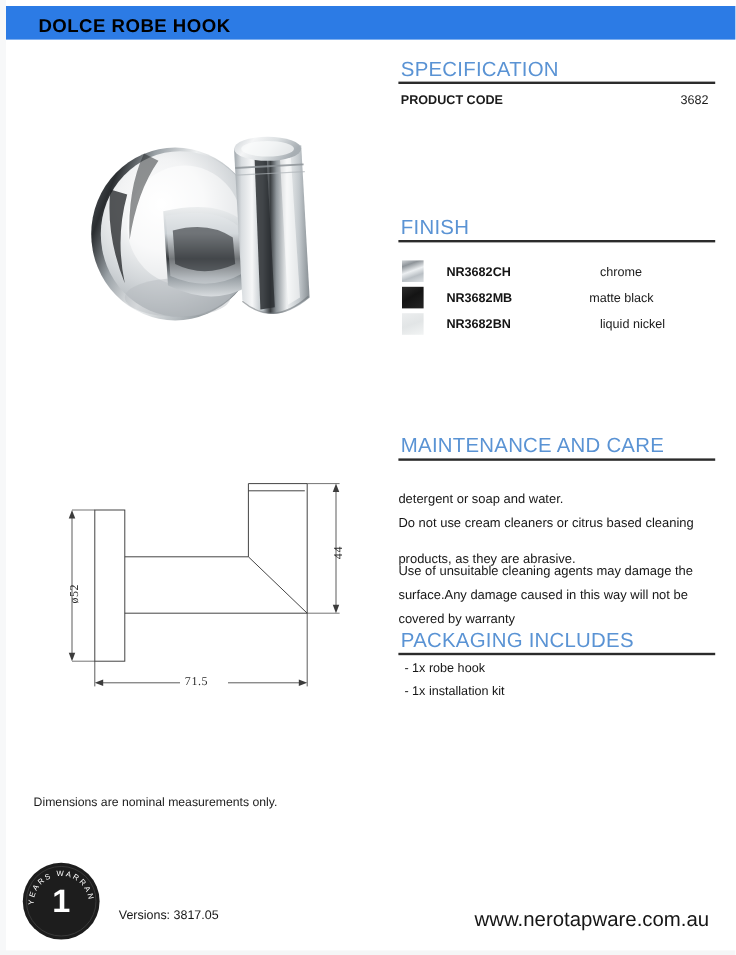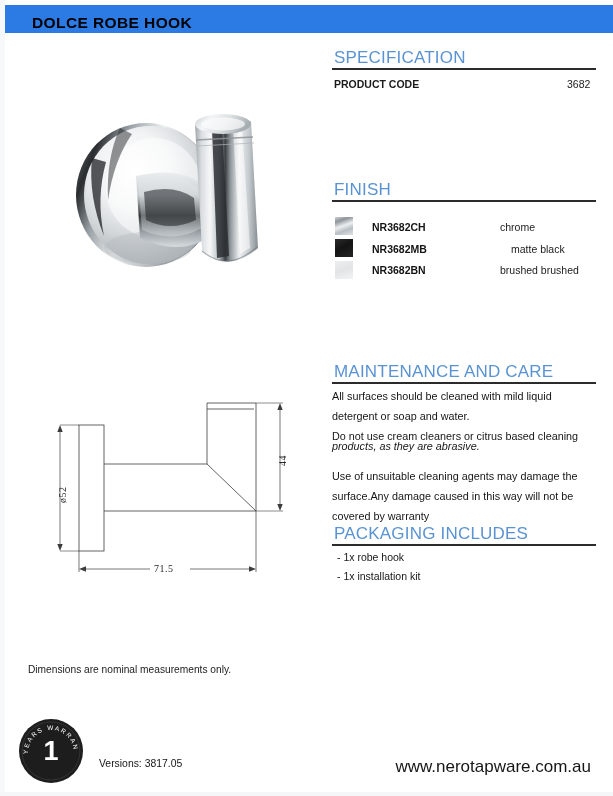--- a/index.html
+++ b/index.html
@@ -275,33 +275,32 @@
 
   <div class="sec-head" style="left:334px; top:180px;">FINISH</div>
   <div class="rule" style="left:332px; top:200px; width:264px;"></div>
 
   <div class="swatch sw-chrome" style="left:335px; top:217px;"></div>
   <div class="fin-code" style="left:372px; top:221px;">NR3682CH</div>
   <div class="fin-name" style="left:500px; top:221px;">chrome</div>
 
   <div class="swatch sw-matte" style="left:335px; top:239px;"></div>
   <div class="fin-code" style="left:372px; top:243px;">NR3682MB</div>
-  <div class="fin-name" style="left:500px; top:243px;padding-left:11px;">matte black</div>
+  <div class="fin-name" style="left:480px; top:243px;padding-left:11px;">matte black</div>
 
   <div class="swatch sw-nickel" style="left:335px; top:261px;"></div>
   <div class="fin-code" style="left:372px; top:264px;">NR3682BN</div>
-  <div class="fin-name" style="left:500px; top:264px;">brushed brushed</div>
+  <div class="fin-name" style="left:500px; top:264px;">liquid nickel</div>
 
   <div class="sec-head" style="left:334px; top:362px;">MAINTENANCE AND CARE</div>
   <div class="rule" style="left:332px; top:382px; width:264px;"></div>
 
-  <div class="care-line" style="top:390px;">All surfaces should be cleaned with mild liquid</div>
   <div class="care-line" style="top:410px;">detergent or soap and water.</div>
   <div class="care-line" style="top:430px;">Do not use cream cleaners or citrus based cleaning</div>
-  <div class="care-line" style="top:440px;font-style:italic;">products, as they are abrasive.</div>
+  <div class="care-line" style="top:460px;">products, as they are abrasive.</div>
   <div class="care-line" style="top:490px;">surface.Any damage caused in this way will not be</div>
   <div class="care-line" style="top:470px;">Use of unsuitable cleaning agents may damage the</div>
   <div class="care-line" style="top:510px;">covered by warranty</div>
 
   <div class="sec-head" style="left:334px; top:524px;">PACKAGING INCLUDES</div>
   <div class="rule" style="left:332px; top:544px; width:264px;"></div>
   <div class="pack-line" style="top:551px;">-  1x robe hook</div>
   <div class="pack-line" style="top:570px;">-  1x installation kit</div>
 
   <div class="drawing">

